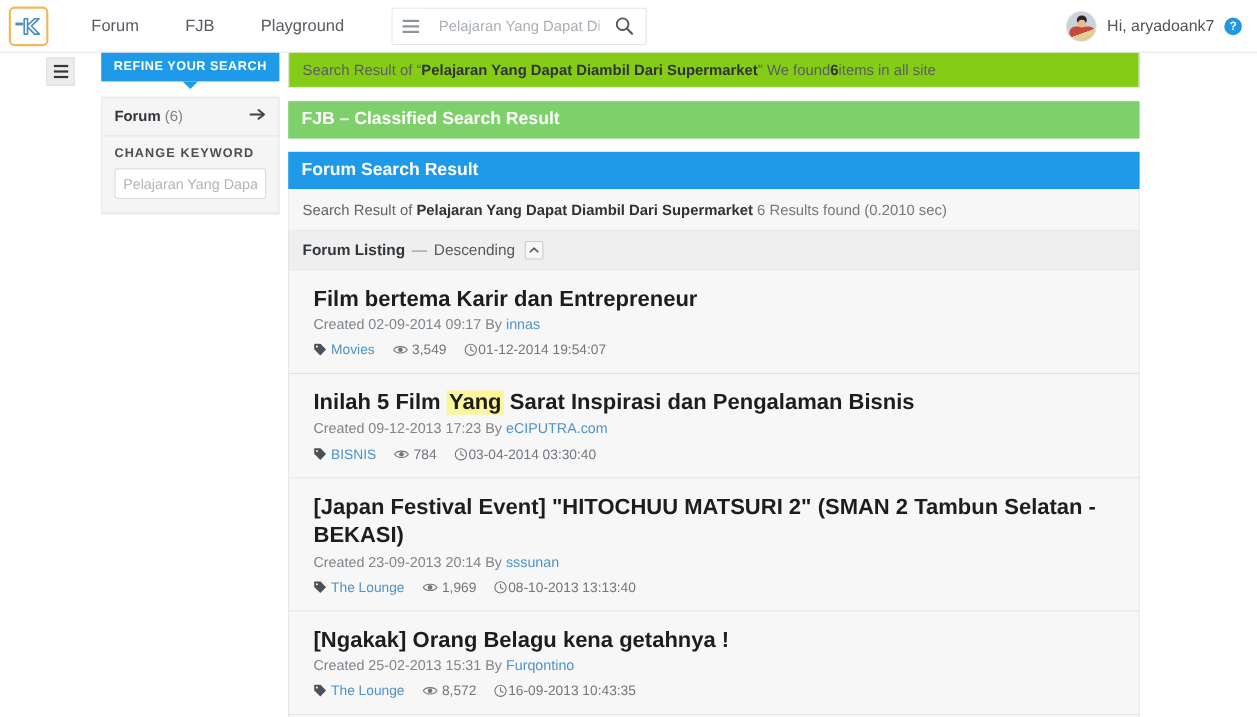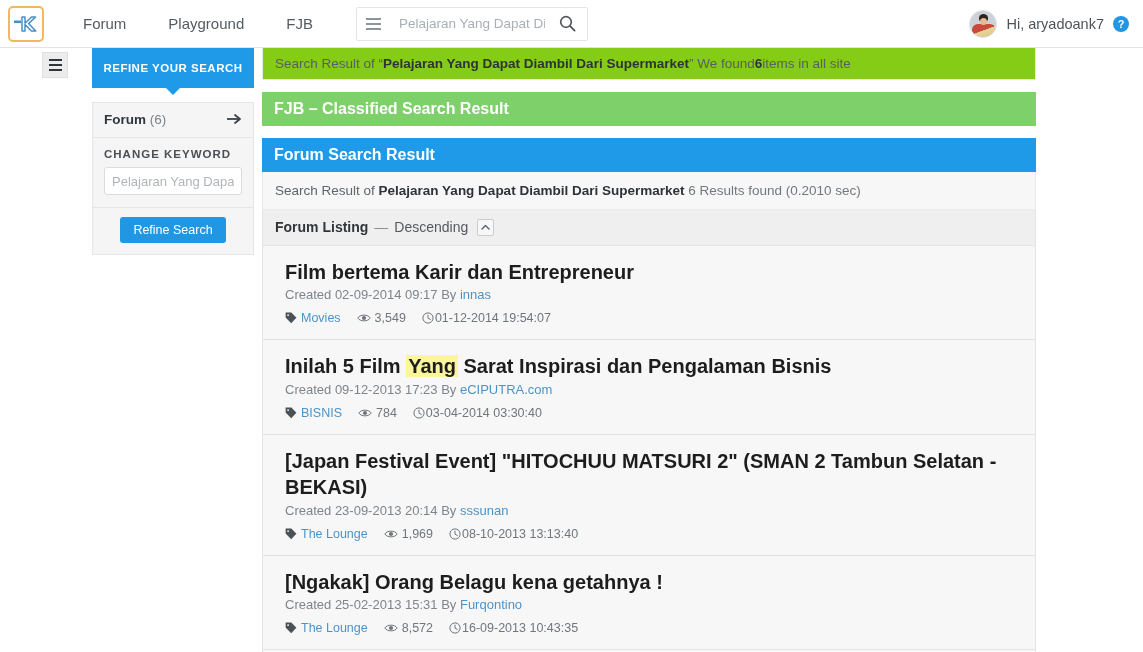--- a/index.html
+++ b/index.html
@@ -173,21 +173,21 @@
   }
   .result-strip b { color: #2f3337; font-weight: bold; }
 
   
   .sidebar {
     position: absolute;
     left: 92px; top: 0;
     width: 162px;
   }
   .refine-tab {
-    height: 40px;
+    height: 26px;
     background: #1e9ae8;
     color: #fff;
     font-size: 11.5px;
     font-weight: bold;
     letter-spacing: .5px;
     display: flex; align-items: center; justify-content: center;
     position: relative;
     cursor: pointer;
   }
   .refine-tab::after {
@@ -357,22 +357,22 @@
 
 <div class="topnav">
   <div class="logo-box">
     <svg width="26" height="20" viewBox="0 0 26 20">
       <rect x="1" y="6.5" width="7" height="2.6" fill="#4a8fc0"></rect>
       <path d="M9 3 L12 3 L12 9.2 L18.5 3 L22.5 3 L15.6 9.6 L22.8 17 L18.4 17 L12 10.4 L12 17 L9 17 Z" fill="none" stroke="#4a8fc0" stroke-width="1.5" stroke-linejoin="round"></path>
     </svg>
   </div>
 
   <a class="nav-link" href="#">Forum</a>
+  <a class="nav-link" href="#">FJB</a>
   <a class="nav-link" href="#">Playground</a>
-  <a class="nav-link" href="#">FJB</a>
 
   <div class="searchwrap">
     <div class="burger-btn">
       <i></i>
         <i></i>
         <i></i>
     </div>
     <input class="search-input" type="text" placeholder="Pelajaran Yang Dapat Diambil" style="">
     <div class="search-go">
       <svg width="17" height="17" viewBox="0 0 17 17">
@@ -423,23 +423,20 @@
             <polyline points="9,2 14,6 9,10" fill="none" stroke="#3d4349" stroke-width="1.8" stroke-linecap="round" stroke-linejoin="round"></polyline>
           </svg>
         </span>
       </div>
 
       <div class="refine-section">
         <div class="refine-title">CHANGE KEYWORD</div>
         <input class="keyword-input" type="text" placeholder="Pelajaran Yang Dapa" style="">
       </div>
 
-      <div class="refine-actions">
-        <button class="btn-refine">Refine Search</button>
-      </div>
     </div>
   </div>
 
   <div class="main">
 
     <div class="block">
       <div class="block-head green">FJB – Classified Search Result</div>
     </div>
 
     <div class="block">

